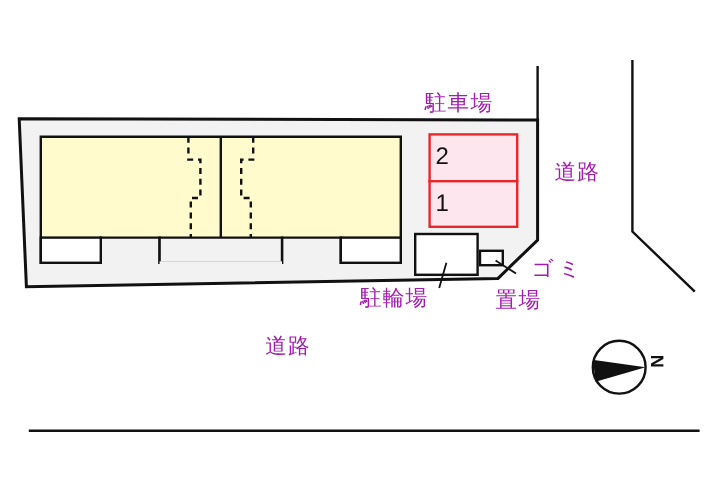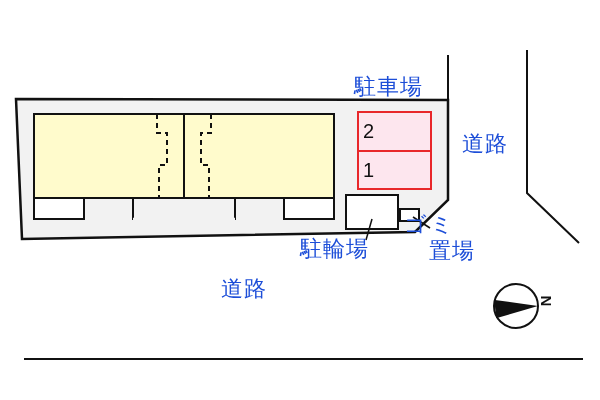--- a/index.html
+++ b/index.html
@@ -1,18 +1,18 @@
 <!DOCTYPE html>
 <html><head>
   <meta charset="utf-8">
   <style>
     html, body { margin: 0; padding: 0; background: #ffffff; }
     body { width: 600px; height: 400px; position: relative; overflow: hidden; font-family: "DejaVu Sans", sans-serif; }
     svg.plan { position: absolute; left: 0; top: 0; }
-    .label { position: absolute; color: #1d4ed8; font-size: 22px; line-height: 24px; white-space: nowrap; letter-spacing: 1px; }
+    .label { position: absolute; color: #a21caf; font-size: 18px; line-height: 24px; white-space: nowrap; letter-spacing: 1px; }
     .num { position: absolute; color: #111; font-size: 20px; line-height: 22px; font-family: "Liberation Sans", sans-serif; }
   </style>
 </head>
 <body>
 
 <svg class="plan" width="600" height="400" viewBox="0 0 600 400">
 
   <polygon points="16,99 448,100 448,200 415,232 22,239" fill="#f2f2f2" stroke="#111" stroke-width="2.5"></polygon>
 
   <line x1="448" y1="55" x2="448" y2="100" stroke="#111" stroke-width="2"></line>
@@ -47,19 +47,19 @@
     <circle cx="516" cy="306" r="22" fill="#ffffff" stroke="#111" stroke-width="2"></circle>
     <polygon points="495,300 538,306 497,318" fill="#111"></polygon>
     <line x1="495" y1="300" x2="497" y2="318" stroke="#111" stroke-width="1.5"></line>
   </g>
 </svg>
 
 <div class="label" style="left:354px; top:75px;">駐車場</div>
 <div class="label" style="left:462px; top:132px;">道路</div>
 <div class="label" style="left:221px; top:277px;">道路</div>
 <div class="label" style="left:300px; top:237px;">駐輪場</div>
-<div class="label" style="left:404px; top:213px; letter-spacing:4px;text-align:right;">ゴミ</div>
-<div class="label" style="left:429px; top:239px;">置場</div>
+<div class="label" style="left:443px; top:213px; letter-spacing:4px;text-align:right;">ゴミ</div>
+<div class="label" style="left:413px; top:239px;">置場</div>
 
 <div class="num" style="left:363px; top:120px;">2</div>
 <div class="num" style="left:363px; top:159px;">1</div>
 
 <div style="position:absolute; left:541px; top:293px; font-family:'Liberation Sans', sans-serif; font-weight:bold; font-size:15px; line-height:16px; color:#111; transform:rotate(90deg);">N</div>
 
 </body></html>

